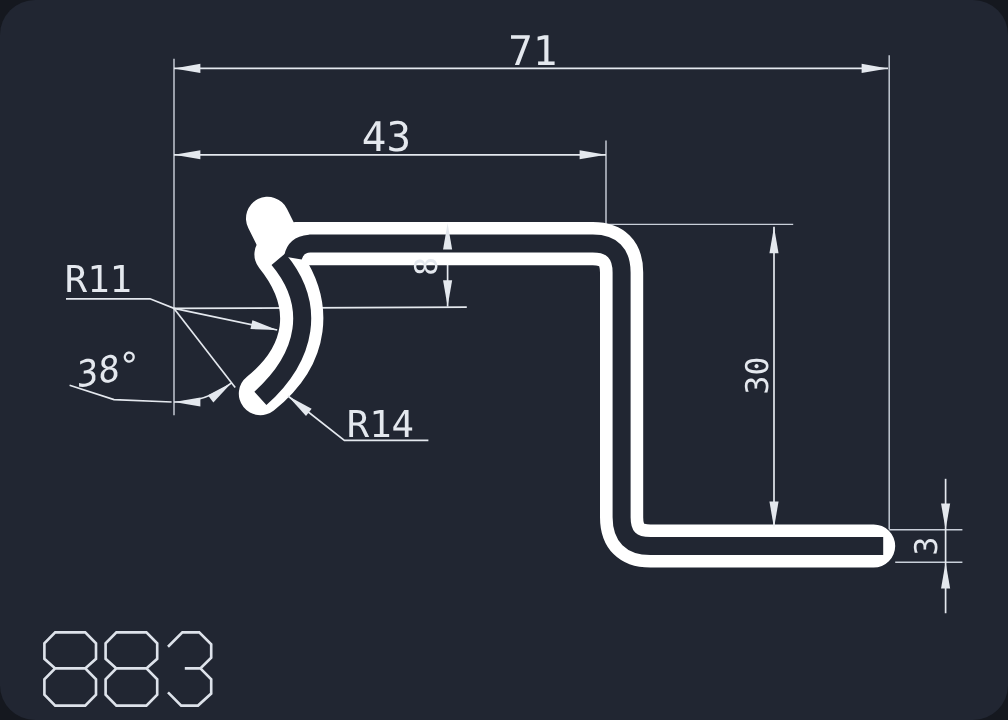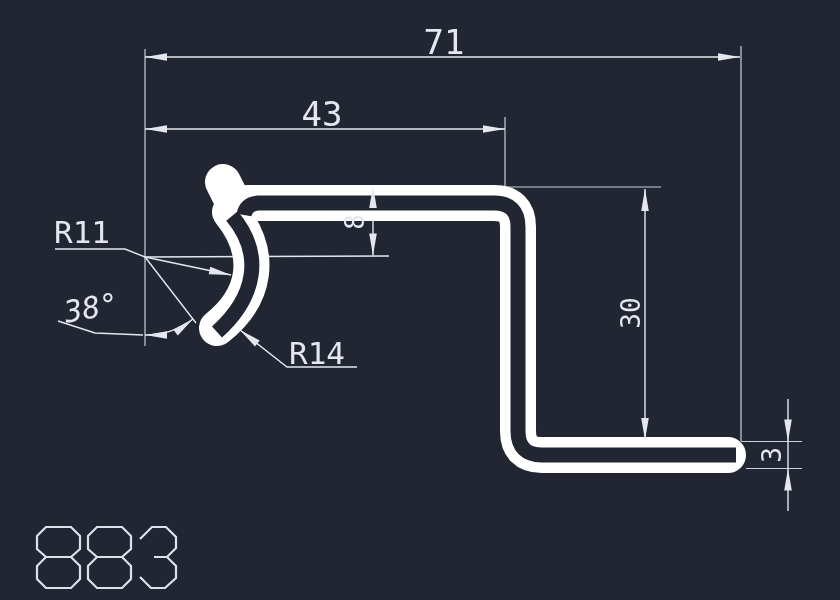--- a/index.html
+++ b/index.html
@@ -7,20 +7,21 @@
     padding: 0;
     background: #15181f;
   }
   .stage {
     width: 840px;
     height: 600px;
     position: relative;
     overflow: hidden;
     background: #212632;
     font-family: "DejaVu Sans Mono", monospace;
+    border-radius: 29px;
   }
   svg { display: block; }
 
   
   .ext   { stroke: #c9cfd9; stroke-width: 1.2; fill: none; }
   .dim   { stroke: #e4e8ee; stroke-width: 1.4; fill: none; }
   .arrow { fill: #e4e8ee; stroke: none; }
   .dimtext {
     fill: #e4e8ee;
     font-family: "DejaVu Sans Mono", monospace;

